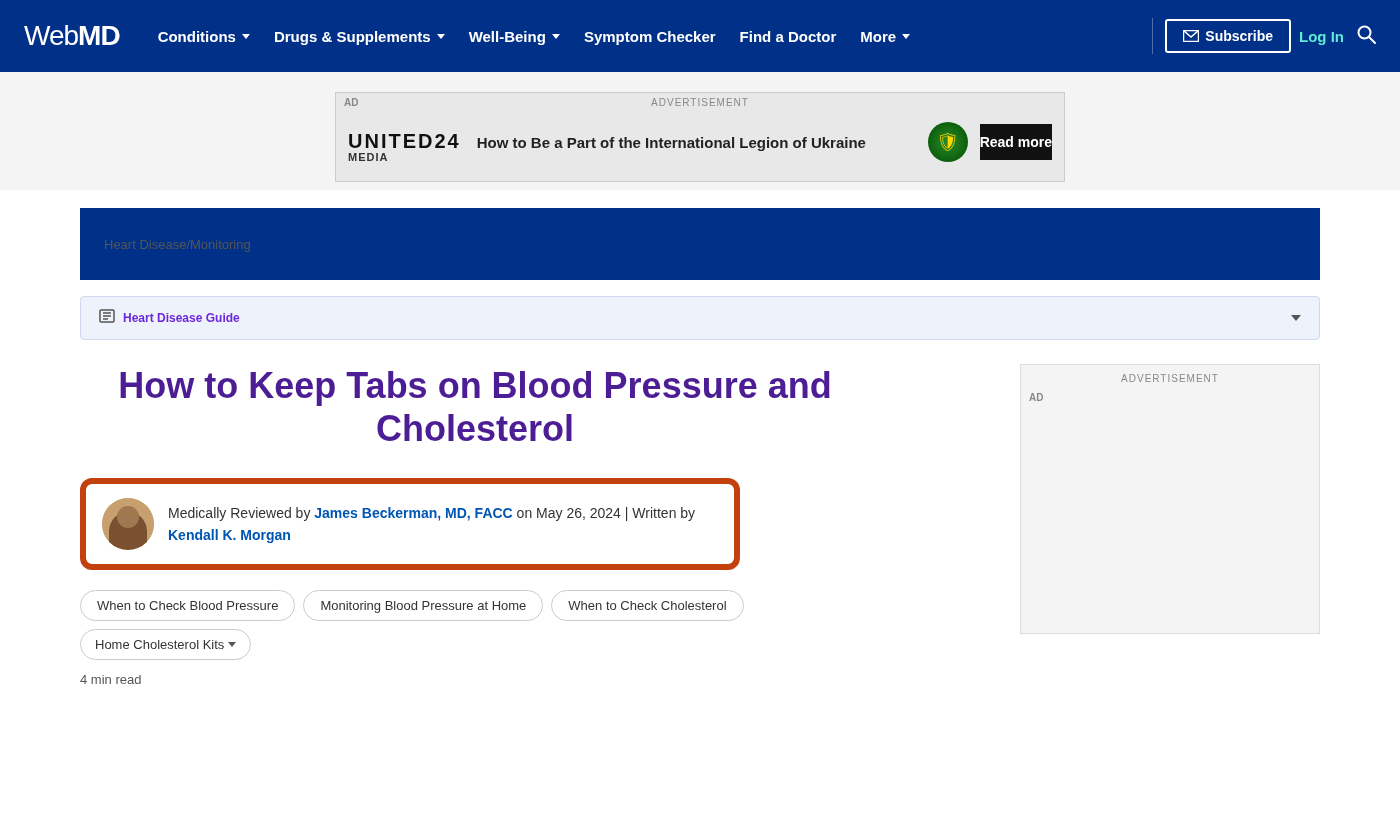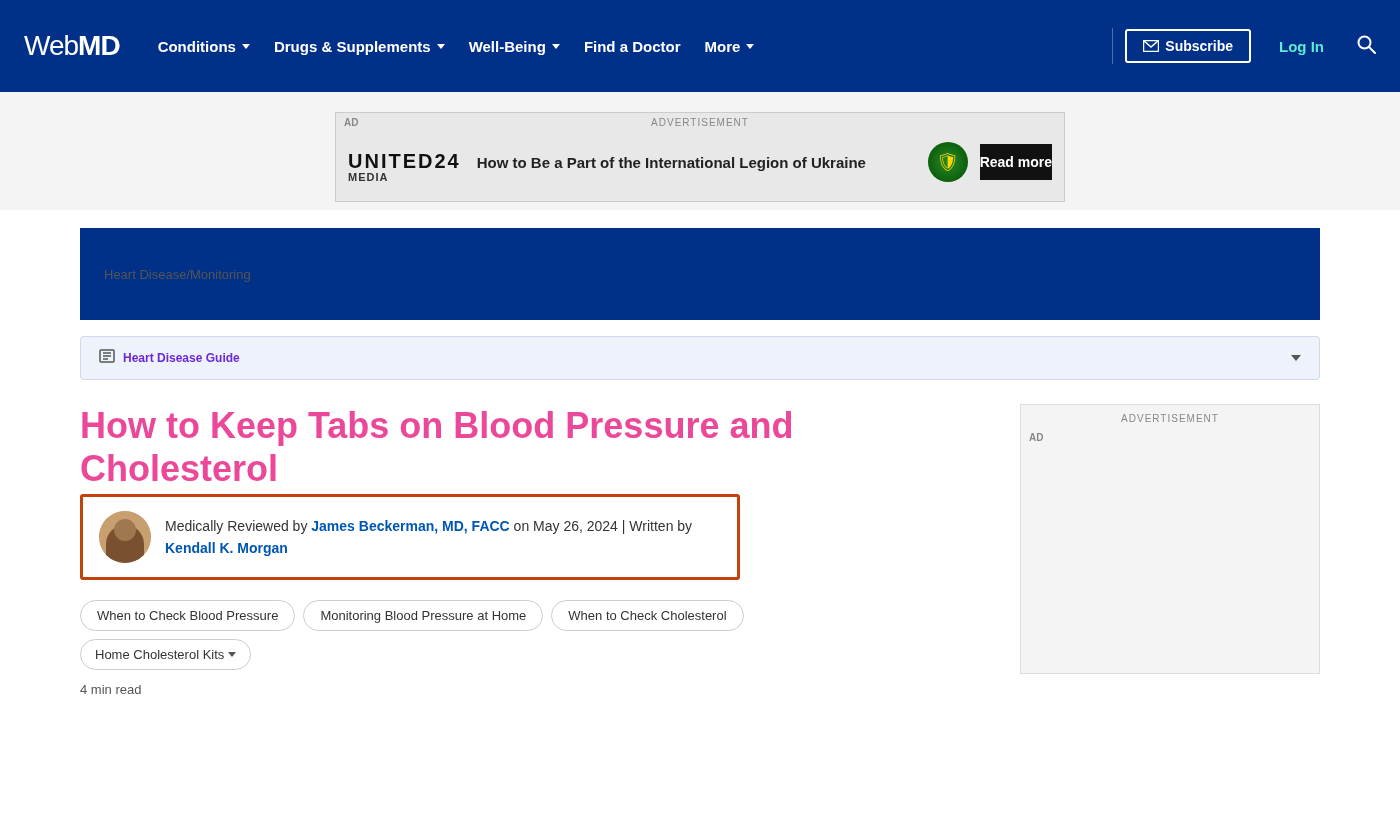--- a/index.html
+++ b/index.html
@@ -1,21 +1,21 @@
 <!DOCTYPE html>
 <html><head>
   <meta charset="utf-8">
   <style>
     * { margin: 0; padding: 0; box-sizing: border-box; }
     body { font-family: Arial, Helvetica, sans-serif; background: #f4f4f4; color: #333; }
 
     
     nav {
       background: #003087;
-      height: 92px;
+      height: 72px;
       display: flex;
       align-items: center;
       padding: 0 24px;
       gap: 0;
     }
     .nav-logo {
       font-size: 28px;
       font-weight: 900;
       color: #fff;
       margin-right: 28px;
@@ -52,21 +52,21 @@
     }
     .nav-divider {
       width: 1px;
       height: 36px;
       background: rgba(255,255,255,0.3);
       margin: 0 12px;
     }
     .nav-actions {
       display: flex;
       align-items: center;
-      gap: 28px;
+      gap: 8px;
     }
     .btn-subscribe {
       background: transparent;
       border: 2px solid #fff;
       color: #fff;
       padding: 7px 16px;
       font-size: 14px;
       font-weight: 700;
       cursor: pointer;
       border-radius: 3px;
@@ -235,30 +235,31 @@
       display: flex;
       padding: 24px 80px 0;
       gap: 32px;
     }
     .article-main {
       flex: 1;
     }
     .article-title {
       font-size: 36px;
       font-weight: 800;
-      color: #ec4899;
+      color: #4c1d95;
       line-height: 1.2;
-      margin-bottom: 4px;
+      margin-bottom: 28px;
       max-width: 790px;
+      text-align: center;
     }
 
     
     .author-box {
-      border: 3px solid #c2410c;
-      border-radius: 3px;
+      border: 6px solid #c2410c;
+      border-radius: 12px;
       padding: 14px 16px;
       display: flex;
       align-items: center;
       gap: 14px;
       max-width: 660px;
       margin-bottom: 20px;
     }
     .author-avatar {
       width: 52px;
       height: 52px;
@@ -365,20 +366,23 @@
         <span>Conditions</span>
         <span class="chevron-down"></span>
       </a>
       <a class="nav-item">
         <span>Drugs &amp; Supplements</span>
         <span class="chevron-down"></span>
       </a>
       <a class="nav-item">
         <span>Well-Being</span>
         <span class="chevron-down"></span>
+      </a>
+      <a class="nav-item">
+        <span>Symptom Checker</span>
       </a>
       <a class="nav-item">
         <span>Find a Doctor</span>
       </a>
       <a class="nav-item">
         <span>More</span>
         <span class="chevron-down"></span>
       </a>
     </div>
     <div class="nav-divider"></div>

